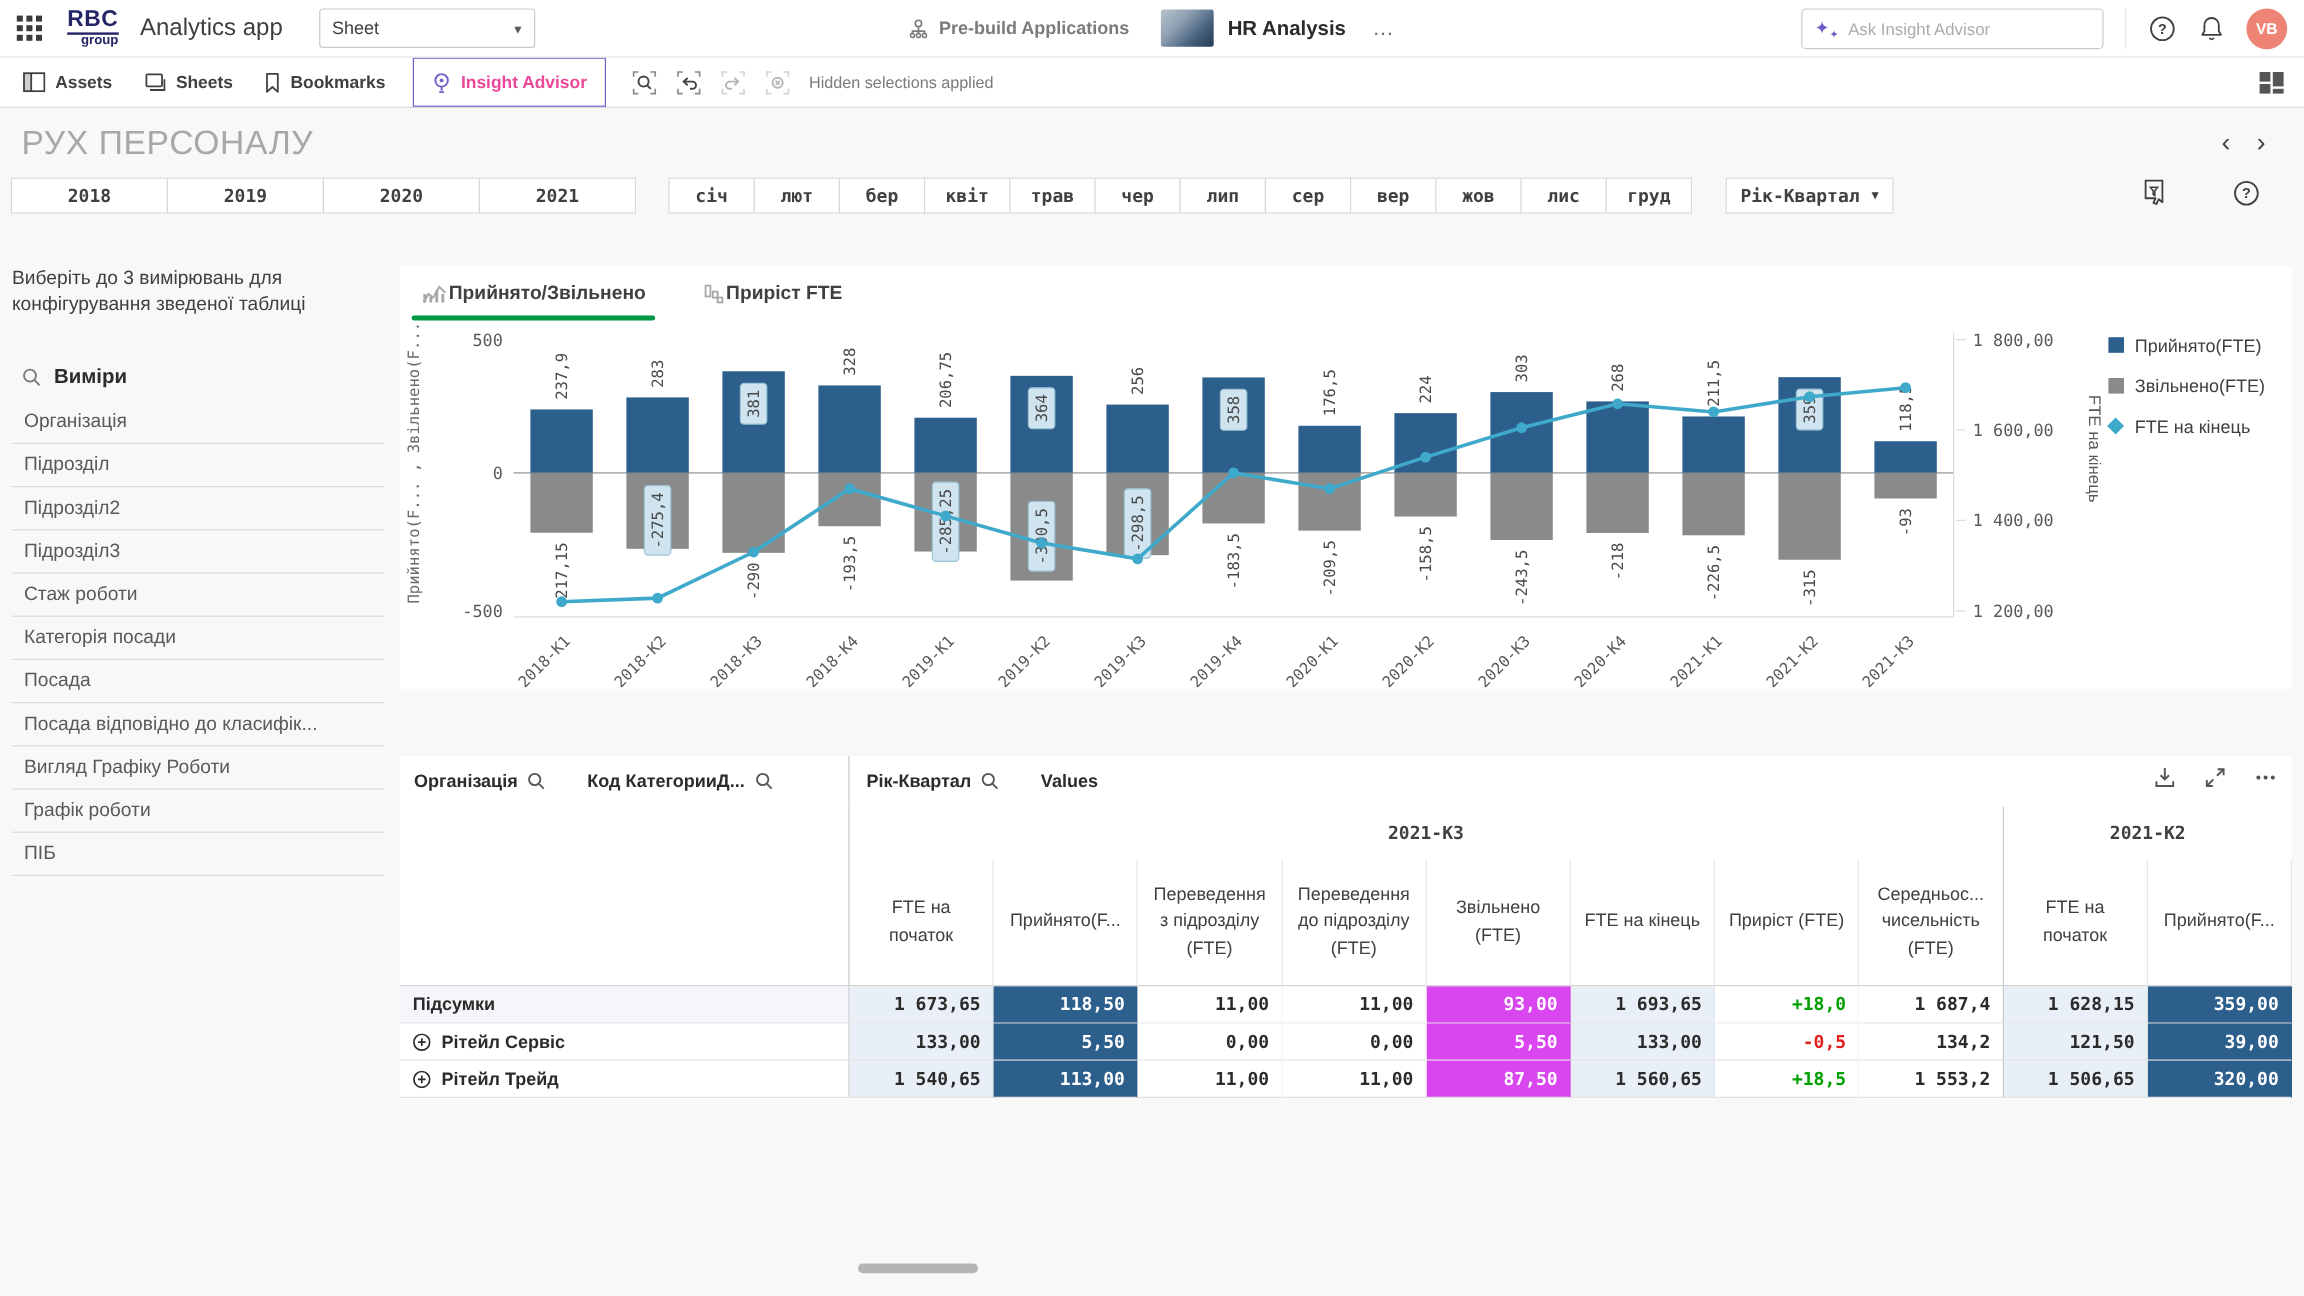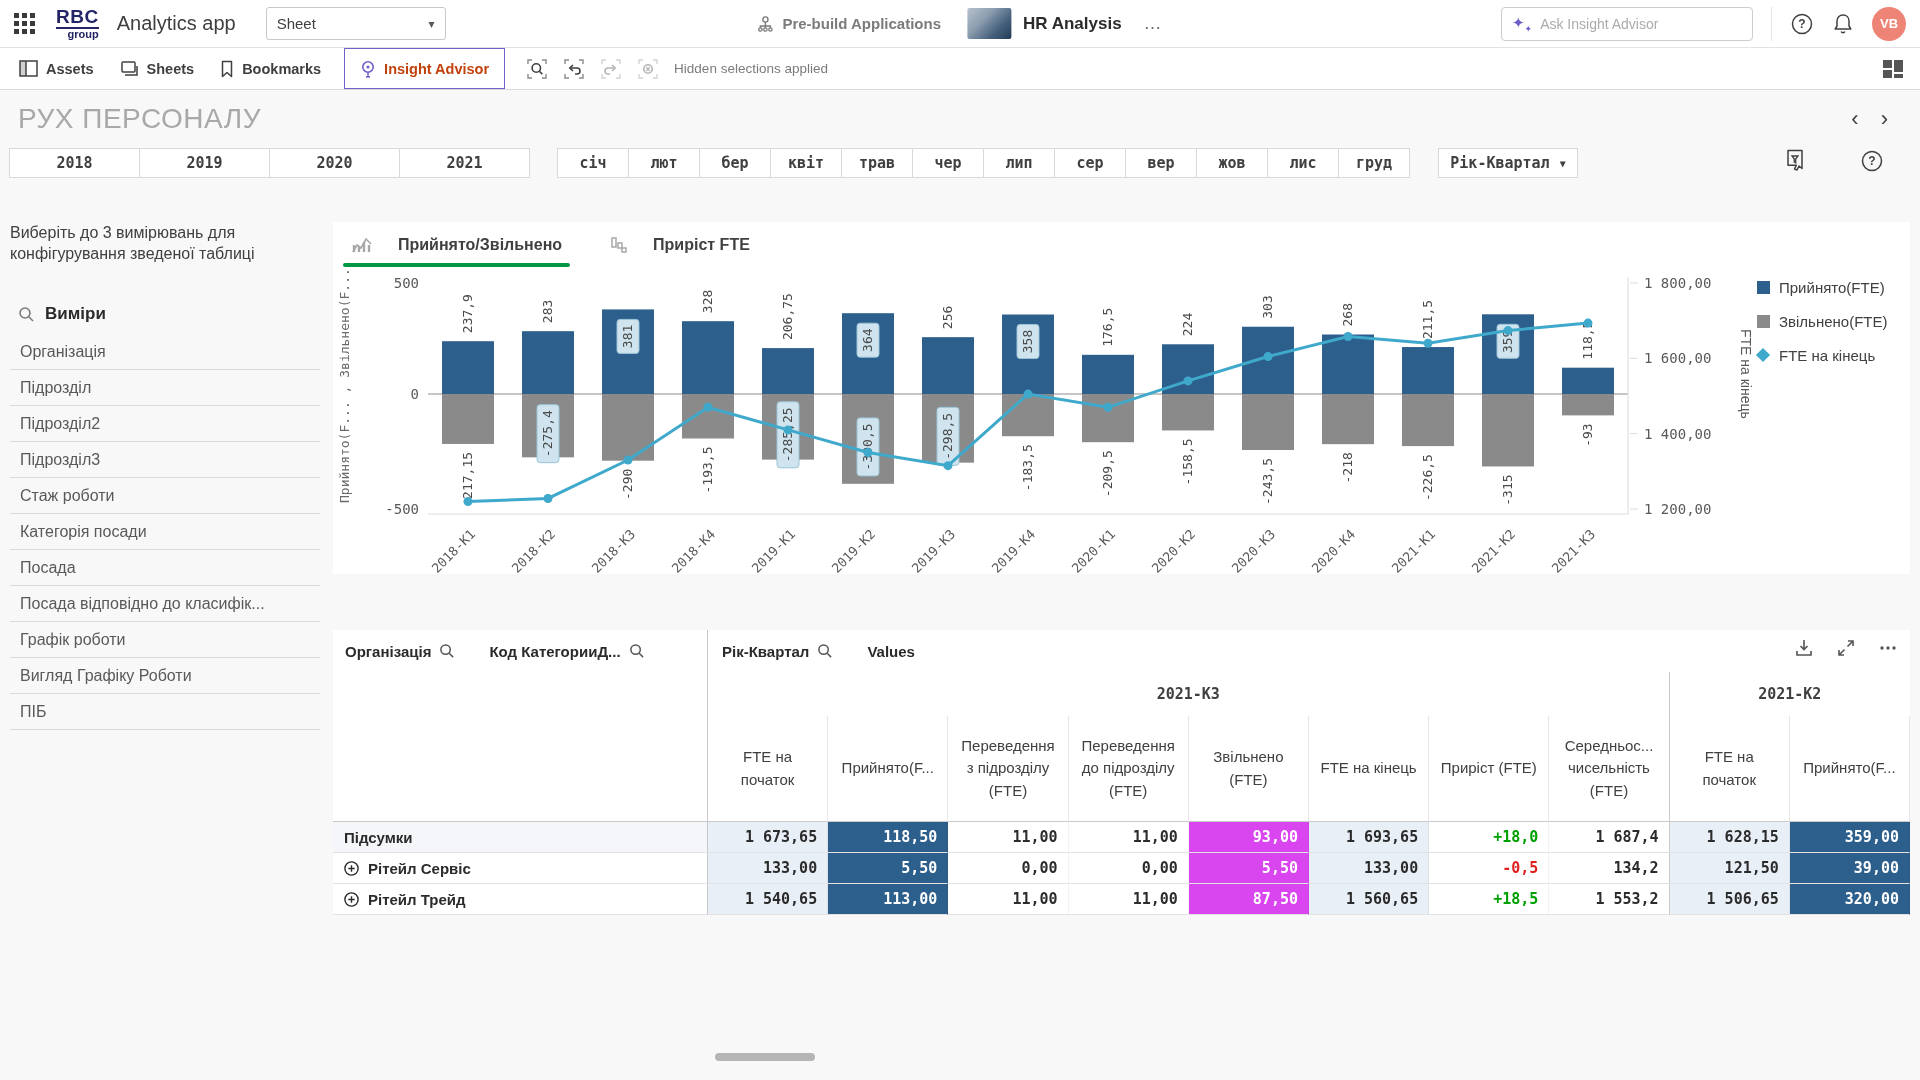--- a/index.html
+++ b/index.html
@@ -42,21 +42,21 @@
   .avatar { width:34px; height:34px; border-radius:50%; background:#ee8476; color:#fff;
             font-size:13px; font-weight:bold; display:flex; align-items:center;
             justify-content:center; cursor:pointer; }
 
   
   .toolbar { height:42px; background:#fff; border-bottom:1px solid #d9d9d9;
              display:flex; align-items:stretch; padding-left:6px; }
   .nav-item { display:flex; align-items:center; gap:8px; padding:0 13px; font-size:14.5px;
               font-weight:600; color:#404040; cursor:pointer; }
   .insight-btn { display:flex; align-items:center; gap:8px; padding:0 15px; margin-left:10px;
-                 border:1px solid #6f62c9; color:#c2410c; font-size:14.5px; font-weight:600;
+                 border:1px solid #6f62c9; color:#ec4899; font-size:14.5px; font-weight:600;
                  cursor:pointer; background:#fff; }
   .sel-icons { display:flex; align-items:center; gap:13px; margin-left:20px; }
   .sel-icons .dis { opacity:.38; }
   .hidden-sel { margin-left:14px; align-self:center; color:#7b7b7b; font-size:13.5px; }
   .toolbar-right { margin-left:auto; display:flex; align-items:center; padding-right:16px; }
 
   
   .sheet { height:990px; background:#f8f8f8; padding:0 10px; position:relative; }
   .title-row { height:58px; display:flex; align-items:center; }
   .sheet-title { font-size:28px; color:#a8a8a8; letter-spacing:.5px; margin-left:8px; }
@@ -87,21 +87,21 @@
   .dims-header .t { font-size:17px; font-weight:bold; color:#2b2b2b; }
   .dims-list { margin-top:10px; }
   .dim-item { height:36px; display:flex; align-items:center; padding-left:10px;
               border-bottom:1px solid #d9d9d9; font-size:16px; color:#595959; cursor:pointer;
               background:transparent; white-space:nowrap; overflow:hidden; }
 
   
   .main-col { flex:1; min-width:0; }
   .chart-card { background:#fff; height:352px; }
   .tabs { height:45px; display:flex; align-items:center; gap:40px; padding-left:14px; }
-  .tab { display:flex; align-items:center; gap:25px; font-size:16px; font-weight:bold;
+  .tab { display:flex; align-items:center; gap:1px; font-size:16px; font-weight:bold;
          color:#404040; height:100%; position:relative; cursor:pointer; padding:0 4px; }
   .tab.active::after { content:""; position:absolute; left:-4px; right:-4px; bottom:0;
                        height:4px; background:#009845; border-radius:2px; }
   .tab svg { opacity:.75; }
   #combo-svg { display:block; }
 
   
   .pivot-card { background:#fff; margin-top:56px; position:relative; }
   .pivot-tools { position:absolute; top:8px; right:12px; display:flex; gap:22px; z-index:5; }
   .pivot-tools .icon-btn { color:#555; }
@@ -339,22 +339,22 @@
       </div>
       <div class="dims-list" id="dims-list">
           <div class="dim-item">Організація</div>
           <div class="dim-item">Підрозділ</div>
           <div class="dim-item">Підрозділ2</div>
           <div class="dim-item">Підрозділ3</div>
           <div class="dim-item">Стаж роботи</div>
           <div class="dim-item">Категорія посади</div>
           <div class="dim-item">Посада</div>
           <div class="dim-item">Посада відповідно до класифік...</div>
+          <div class="dim-item">Вигляд Графіку Роботи</div>
           <div class="dim-item">Графік роботи</div>
-          <div class="dim-item">Вигляд Графіку Роботи</div>
           <div class="dim-item">ПІБ</div>
         </div>
     </div>
 
     <div class="main-col">
       <div class="chart-card">
         <div class="tabs">
           <div class="tab active">
             <svg width="22" height="18" viewBox="0 0 22 18">
                 <path d="M2 16l4-7 4 3 5-9 5 5" fill="none" stroke="#8a8a8a" stroke-width="1.6"></path>

